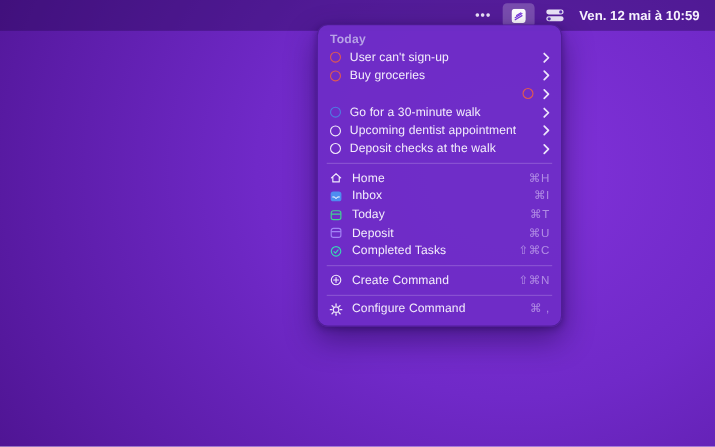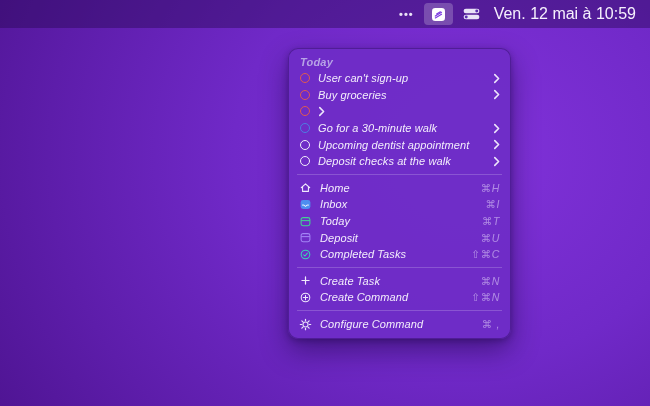--- a/index.html
+++ b/index.html
@@ -15,38 +15,37 @@
     position:absolute; top:0; left:0; right:0; height:28px;
     background:rgba(38,6,80,0.42);
     display:flex; align-items:center; justify-content:flex-end;
     padding-right:8px; gap:4px;
   }
   .mb-item { display:flex; align-items:center; justify-content:center; height:22px; padding:0 6px; border-radius:4px; }
   .mb-dots { color:#ebe3f8; font-size:11px; font-weight:bold; letter-spacing:1px; }
   .mb-app { background:rgba(255,255,255,0.22); }
   .mb-app svg { width:17px; height:17px; display:block; }
   .mb-cc svg { width:17px; height:12px; display:block; }
-  .mb-clock { color:#f6f1fd; font-size:16px; font-weight:400; padding-left:4px; white-space:nowrap; }
+  .mb-clock { color:#f6f1fd; font-size:12px; font-weight:700; padding-left:4px; white-space:nowrap; }
   
   .panel {
-    position:absolute; left:288px; top:48px; width:223px;
+    position:absolute; left:288px; top:22px; width:223px;
     background:rgba(110,45,199,0.96);
     border:1px solid rgba(32,6,74,0.38);
     border-radius:10px;
     box-shadow:0 12px 28px rgba(18,0,52,0.45), 0 2px 6px rgba(18,0,52,0.3);
     padding:5px 0 6px;
-    font-style:italic;
   }
   .section-header {
     height:16px; display:flex; align-items:center; padding:0 11px;
     color:#b7a3e6; font-size:11px; font-weight:700; letter-spacing:0.2px;
   }
   .row {
     height:16.6px; display:flex; align-items:center; gap:8px; padding:0 10px;
-    font-size:11px; color:#f3edfc; cursor:default;
+    font-size:11px; color:#f3edfc; cursor:default;justify-content:flex-end;
   }
   .row .label { flex:1; white-space:nowrap; overflow:hidden; letter-spacing:0.1px; }
   .circle {
     width:10px; height:10px; border-radius:50%;
     border:1.6px solid currentColor; flex:0 0 auto; margin-left:1px;
   }
   .icon { width:13px; height:13px; flex:0 0 auto; display:flex; align-items:center; justify-content:center; }
   .icon svg { width:13px; height:13px; display:block; }
   .chevron { width:7px; height:11px; flex:0 0 auto; display:flex; align-items:center; }
   .chevron svg { width:7px; height:11px; display:block; }
@@ -191,29 +190,20 @@
         </span>
         <span class="label">Completed Tasks</span>
         <span class="shortcut">⇧⌘C</span>
       </div>
     </div>
   <div class="divider"></div>
   <div id="create-list">
       <div class="row">
         <span class="icon" style="color: rgb(240, 233, 252);">
           <svg viewBox="0 0 16 16">
-            <path d="M8 3.6v8.8M3.6 8h8.8" stroke="currentColor" stroke-width="1.5" stroke-linecap="round"></path>
-          </svg>
-        </span>
-        <span class="label">Create Task</span>
-        <span class="shortcut">⌘N</span>
-      </div>
-      <div class="row">
-        <span class="icon" style="color: rgb(240, 233, 252);">
-          <svg viewBox="0 0 16 16">
             <circle cx="8" cy="8" r="5.3" fill="none" stroke="currentColor" stroke-width="1.25"></circle>
             <path d="M8 5.3v5.4M5.3 8h5.4" stroke="currentColor" stroke-width="1.25" stroke-linecap="round"></path>
           </svg>
         </span>
         <span class="label">Create Command</span>
         <span class="shortcut">⇧⌘N</span>
       </div>
     </div>
   <div class="divider"></div>
   <div id="footer-list">

